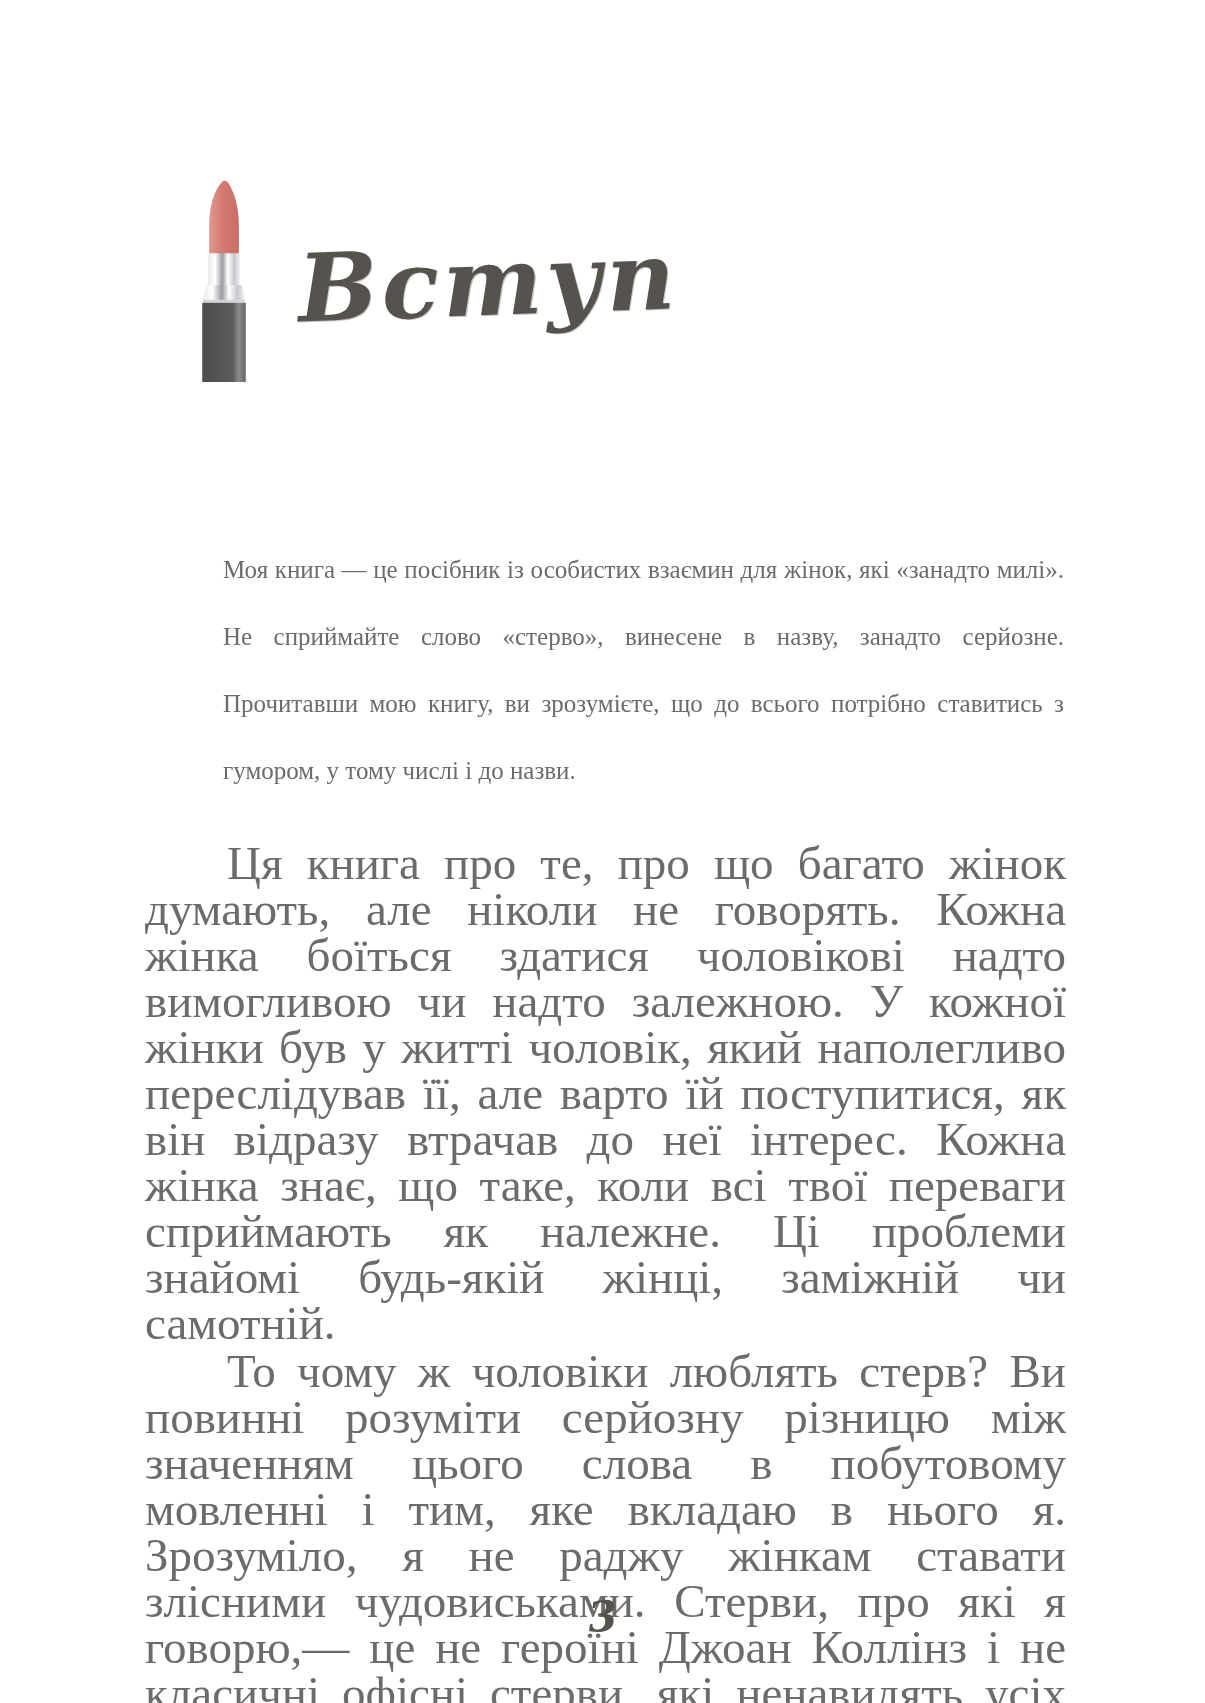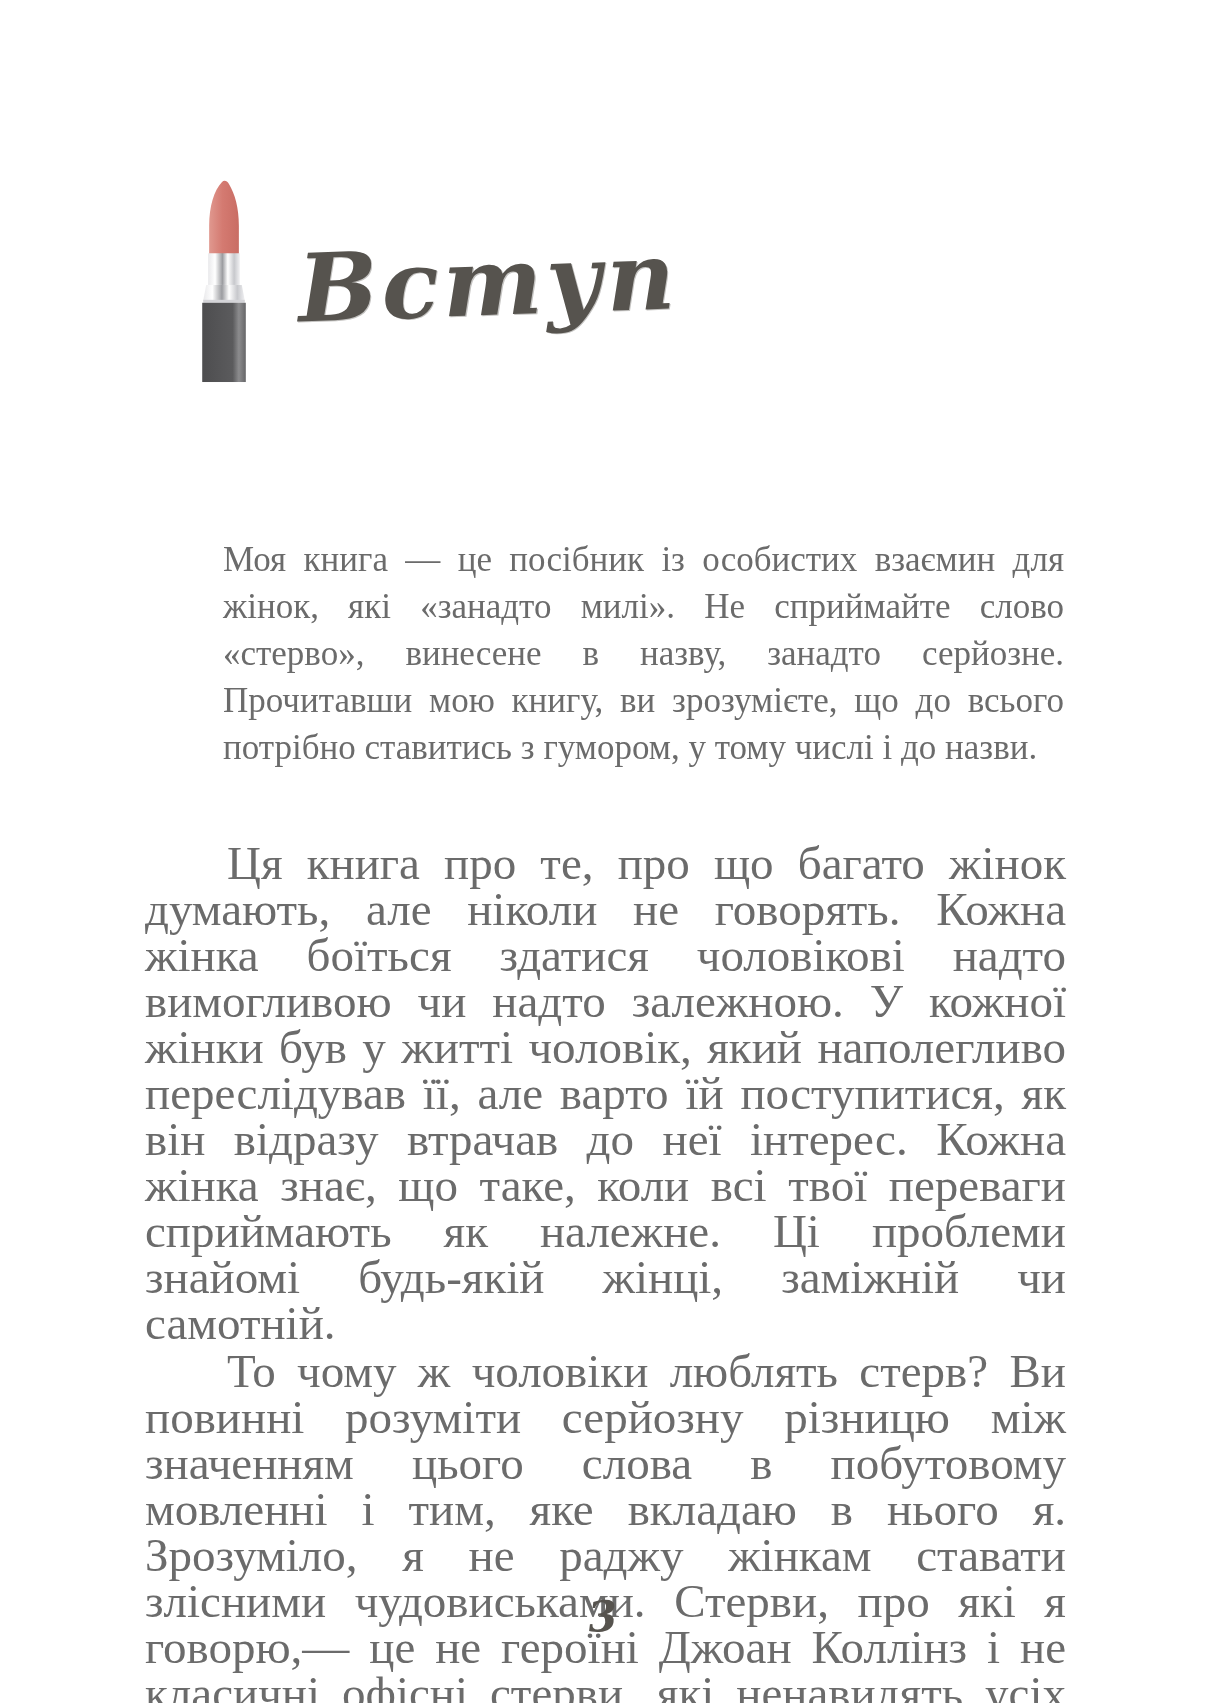--- a/index.html
+++ b/index.html
@@ -51,22 +51,22 @@
     text-shadow: 1px 1px 0 rgba(86,83,78,0.35);
     white-space: nowrap;
   }
 
   
   .lead-paragraph {
     position: absolute;
     left: 223px;
     top: 536px;
     width: 841px;
-    font-size: 35px;
-    line-height: 47px;
+    font-size: 25px;
+    line-height: 67px;
     color: var(--body-text, #6b6b6b);
     text-align: justify;
   }
 
   .body-paragraphs {
     position: absolute;
     left: 145px;
     top: 840px;
     width: 921px;
     font-size: 47px;

